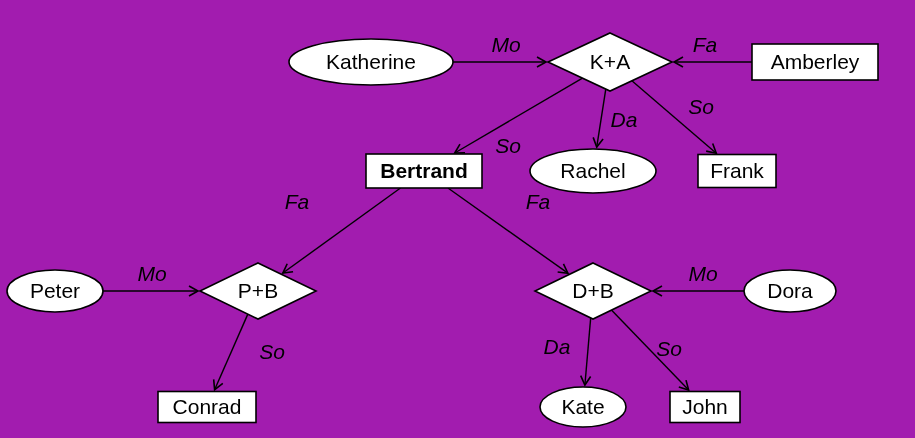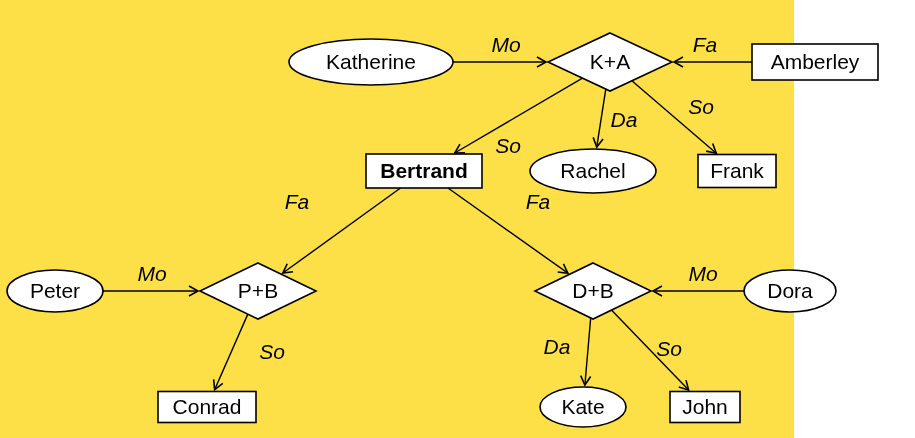--- a/index.html
+++ b/index.html
@@ -1,23 +1,23 @@
 <!DOCTYPE html>
 <html><head>
 <meta charset="utf-8">
 <style>
   html, body {
     margin: 0;
     padding: 0;
     background: #ffffff;
   }
   .canvas {
-    width: 794px;
+    width: 915px;
     height: 438px;
-    background: #fde047;
+    background: #a21caf;
     position: relative;
     font-family: "Liberation Sans", sans-serif;
   }
   svg { display: block; }
   .node-label {
     font-family: "Liberation Sans", sans-serif;
     font-size: 21px;
     fill: #000000;
   }
   .node-label.bold { font-weight: bold; }

